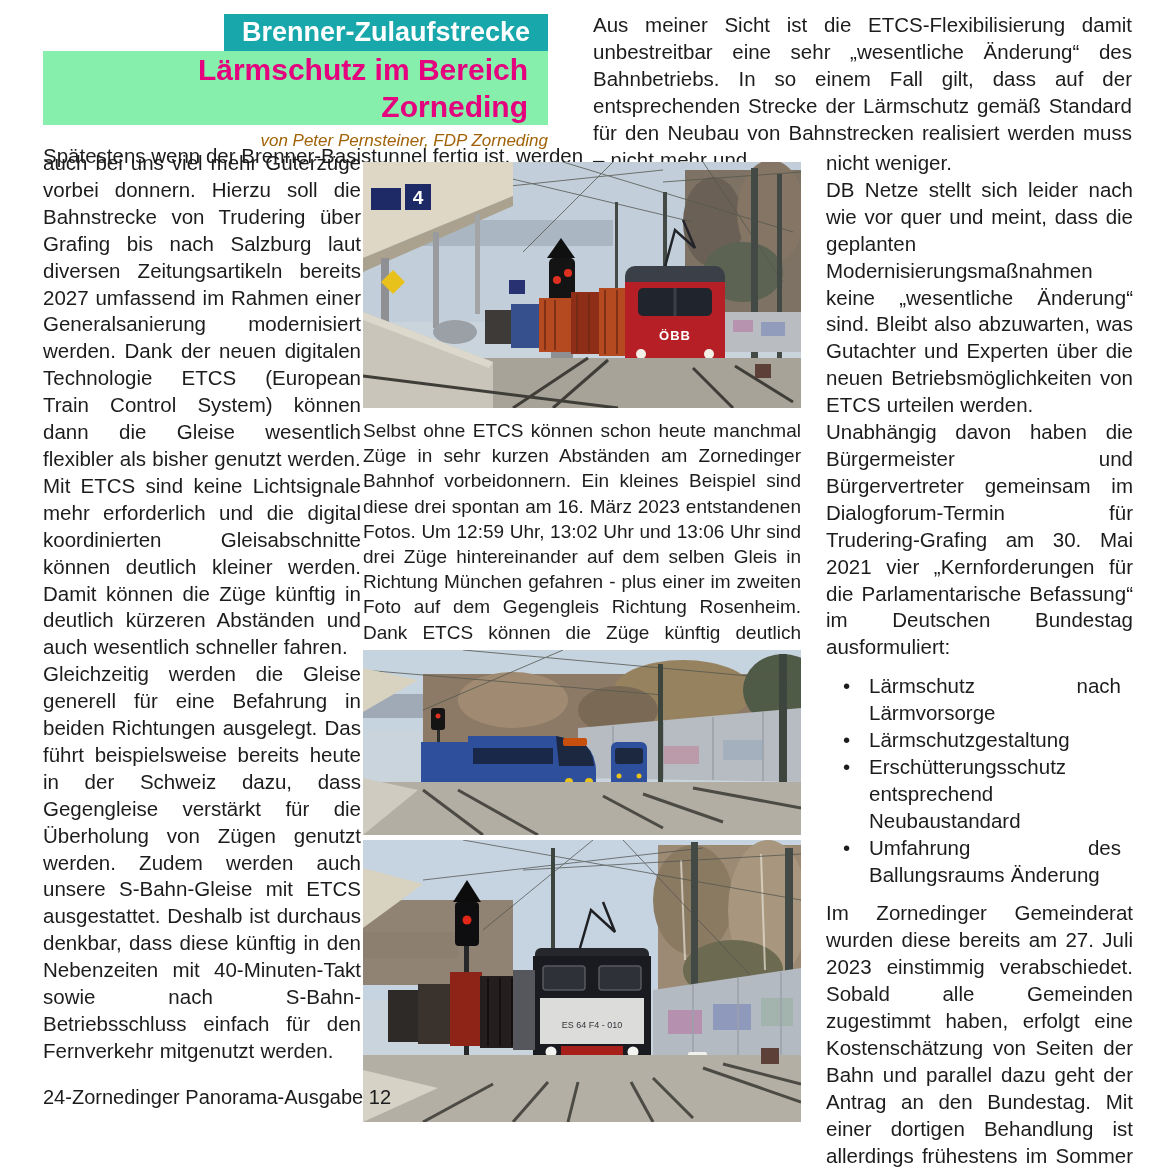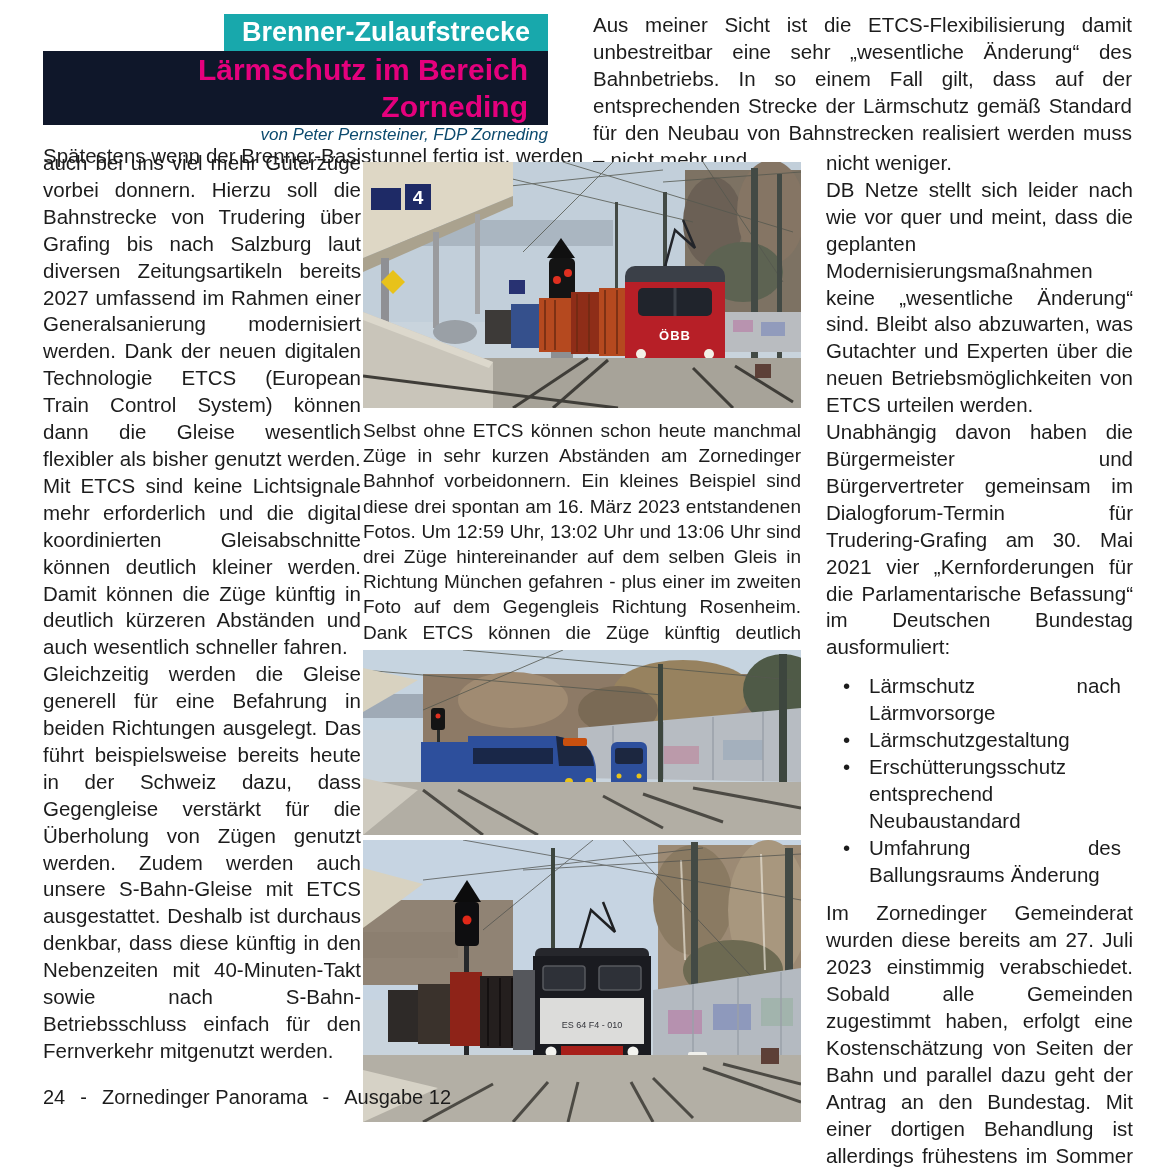--- a/index.html
+++ b/index.html
@@ -5,23 +5,23 @@
   html,body{margin:0;padding:0;background:#ffffff;}
   .page{
     position:relative;width:1170px;height:1170px;background:#ffffff;overflow:hidden;
     font-family:"Liberation Sans",sans-serif;color:#1c1c1c;
   }
   
   .masthead{position:absolute;left:43px;top:14px;width:505px;text-align:right;}
   .kicker-line,.title-line{line-height:0;}
   .kicker{display:inline-block;background:#18a8ac;color:#ffffff;
     font-size:27px;line-height:37px;font-weight:700;padding:0 18px;}
-  .title{display:inline-block;background:#0f172a;color:#e5007d;
+  .title{display:inline-block;background:#86efac;color:#e5007d;
     font-size:30px;line-height:37px;font-weight:700;padding:0 20px;}
-  .byline{font-style:italic;font-size:17px;color:#0c4a6e;}
+  .byline{margin-top:6px;font-style:italic;font-size:17px;color:#a16207;}
   
   .bodytext{font-size:20.5px;line-height:26.9px;text-align:justify;
     hyphens:auto;-webkit-hyphens:auto;word-spacing:0.5px;}
   .bodytext p{margin:0;}
   .intro-line{position:absolute;left:43px;top:121px;width:540px;
     font-size:20.5px;line-height:27px;white-space:nowrap;}
   .col-left{position:absolute;left:43px;top:150px;width:318px;}
   .col-right-top{position:absolute;left:593px;top:12px;width:539px;}
   .col-right{position:absolute;left:826px;top:150px;width:307px;}
   .col-right ul{margin:12px;padding:0;list-style:none;}
@@ -29,21 +29,21 @@
   .col-right li::before{content:"\2022";position:absolute;left:5px;}
   
   .mid{position:absolute;left:363px;top:162px;width:438px;margin:0;}
   .photo{display:block;background:#c9d4dd;}
   .photo2{position:absolute;left:0;top:488px;}
   .photo3{position:absolute;left:0;top:678px;}
   .caption{margin-top:10px;font-size:19px;line-height:25.2px;text-align:justify;hyphens:auto;}
   .credit{display:block;text-align:right;}
   
   .page-footer{position:absolute;left:43px;top:1086px;font-size:20px;
-    display:flex;gap:15px;align-items:baseline;}
+    display:flex;align-items:baseline;}
 </style>
 </head>
 <body>
 
 <div class="page">
 
   <header class="masthead">
     <div class="kicker-line"><span class="kicker">Brenner-Zulaufstrecke</span></div>
     <div class="title-line"><span class="title">Lärmschutz im Bereich Zorneding</span></div>
     <div class="byline">von Peter Pernsteiner, FDP Zorneding</div>

